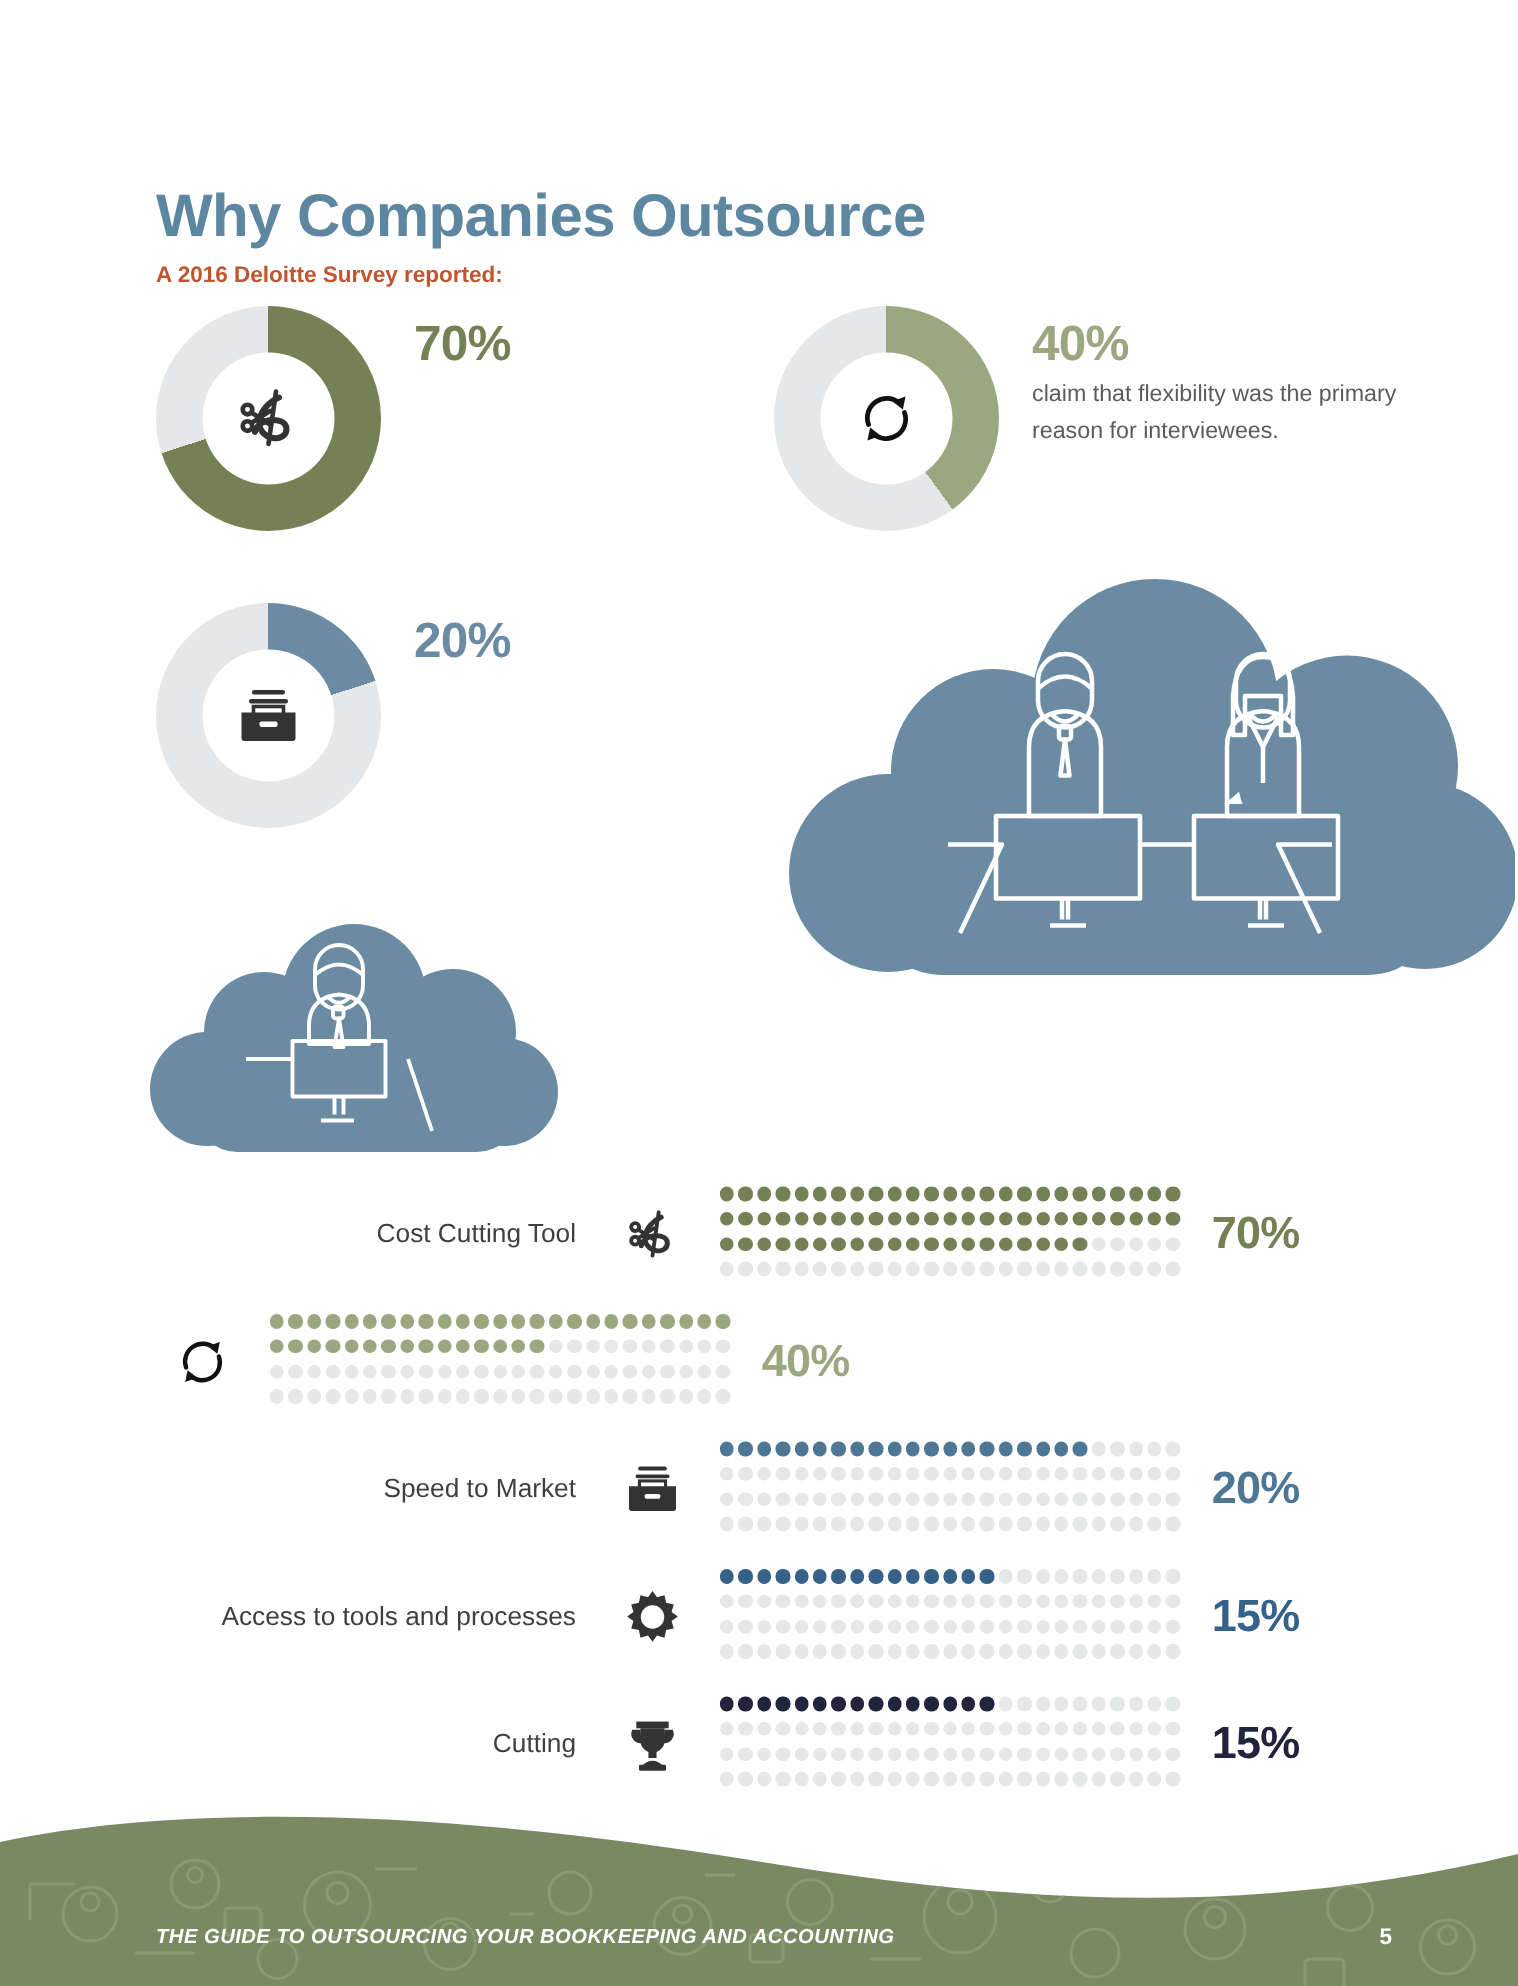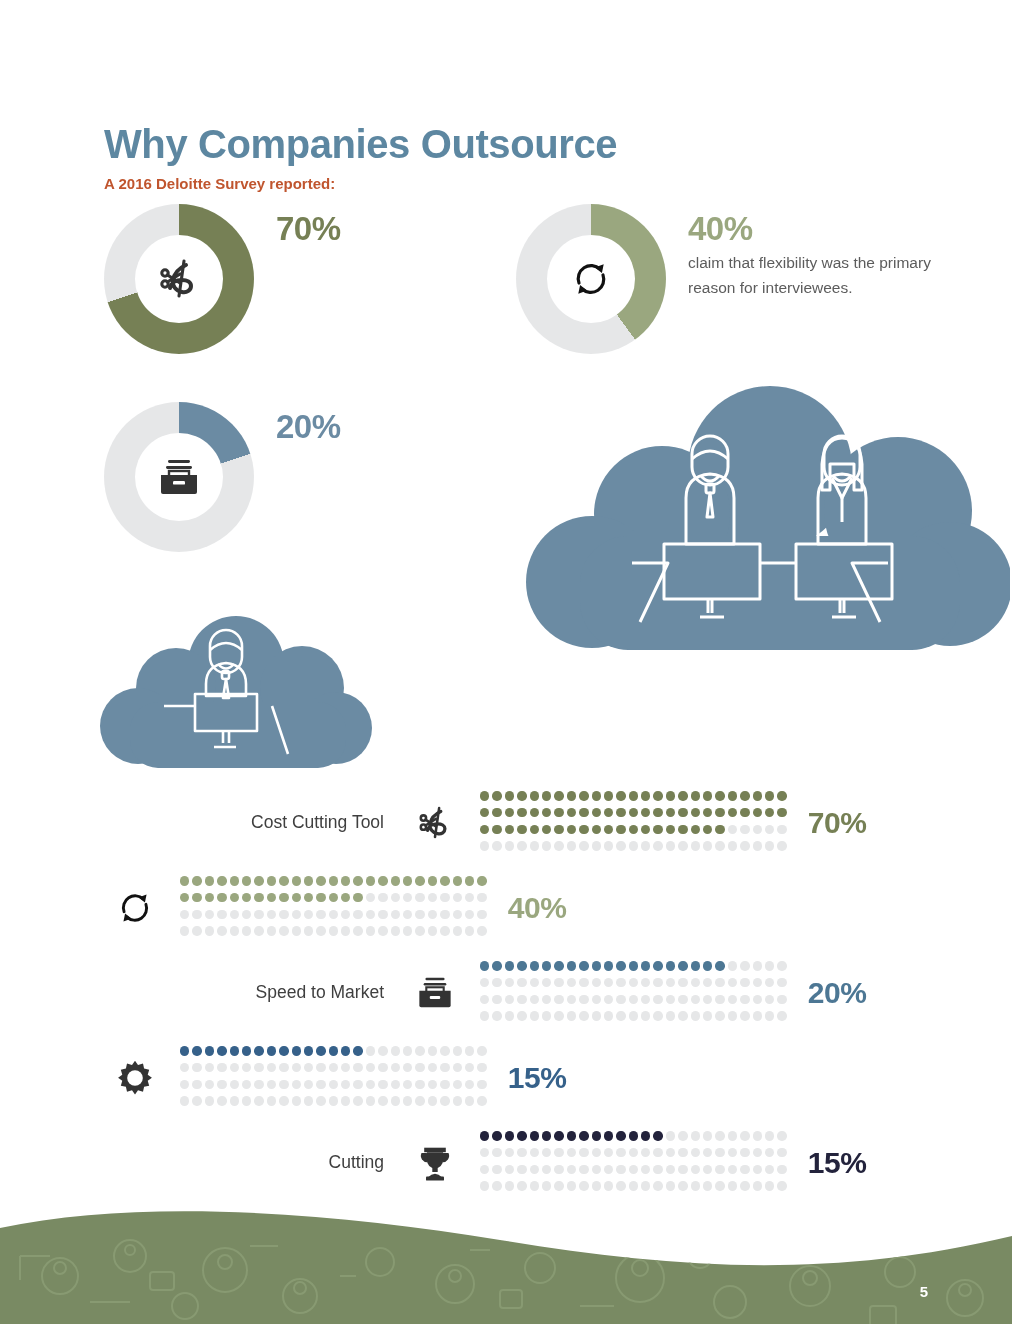--- a/index.html
+++ b/index.html
@@ -625,20 +625,21 @@
           <div class="dot" style="background: rgb(230, 231, 232);"></div>
           <div class="dot" style="background: rgb(230, 231, 232);"></div>
           <div class="dot" style="background: rgb(230, 231, 232);"></div>
           <div class="dot" style="background: rgb(230, 231, 232);"></div>
           <div class="dot" style="background: rgb(230, 231, 232);"></div>
         </div>
       <div class="dot-row-pct" style="color: rgb(77, 119, 148);">20%</div>
     </div>
 
     <div class="dot-row">
+      <div class="dot-row-label">Access to tools and processes</div>
       <div class="dot-row-icon">
         <svg width="40" height="40" viewBox="0 0 44 44">
           <g fill="#333333">
             <path d="M22 3 l3.3 4.6 5.5 -1.6 1.2 5.6 5.6 1.2 -1.6 5.5 4.6 3.3 -4.6 3.3 1.6 5.5 -5.6 1.2 -1.2 5.6 -5.5 -1.6 -3.3 4.6 -3.3 -4.6 -5.5 1.6 -1.2 -5.6 -5.6 -1.2 1.6 -5.5 -4.6 -3.3 4.6 -3.3 -1.6 -5.5 5.6 -1.2 1.2 -5.6 5.5 1.6 Z"></path>
             <circle cx="22" cy="22" r="8.6" fill="#ffffff"></circle>
           </g>
         </svg>
       </div>
       <div class="dot-grid">
           <div class="dot" style="background: rgb(54, 97, 138);"></div>
@@ -898,16 +899,17 @@
           <circle cx="965" cy="84" r="6"></circle>
         <circle cx="185" cy="100" r="13"></circle>
         <circle cx="700" cy="50" r="12"></circle>
         <path d="M20 50 h30 M20 50 v24 M90 96 h40 M250 40 h28 M580 100 h34"></path>
         <path d="M340 70 l16 0 M470 44 l20 0"></path>
         <rect x="870" y="100" width="26" height="20" rx="3"></rect>
         <rect x="150" y="66" width="24" height="18" rx="3"></rect>
         <rect x="500" y="84" width="22" height="18" rx="3"></rect>
       </g>
     </svg>
+    <div class="footer-text">THE GUIDE TO OUTSOURCING YOUR BOOKKEEPING AND ACCOUNTING</div>
     <div class="footer-page">5</div>
   </div>
 
 </div>
 
 </body></html>

